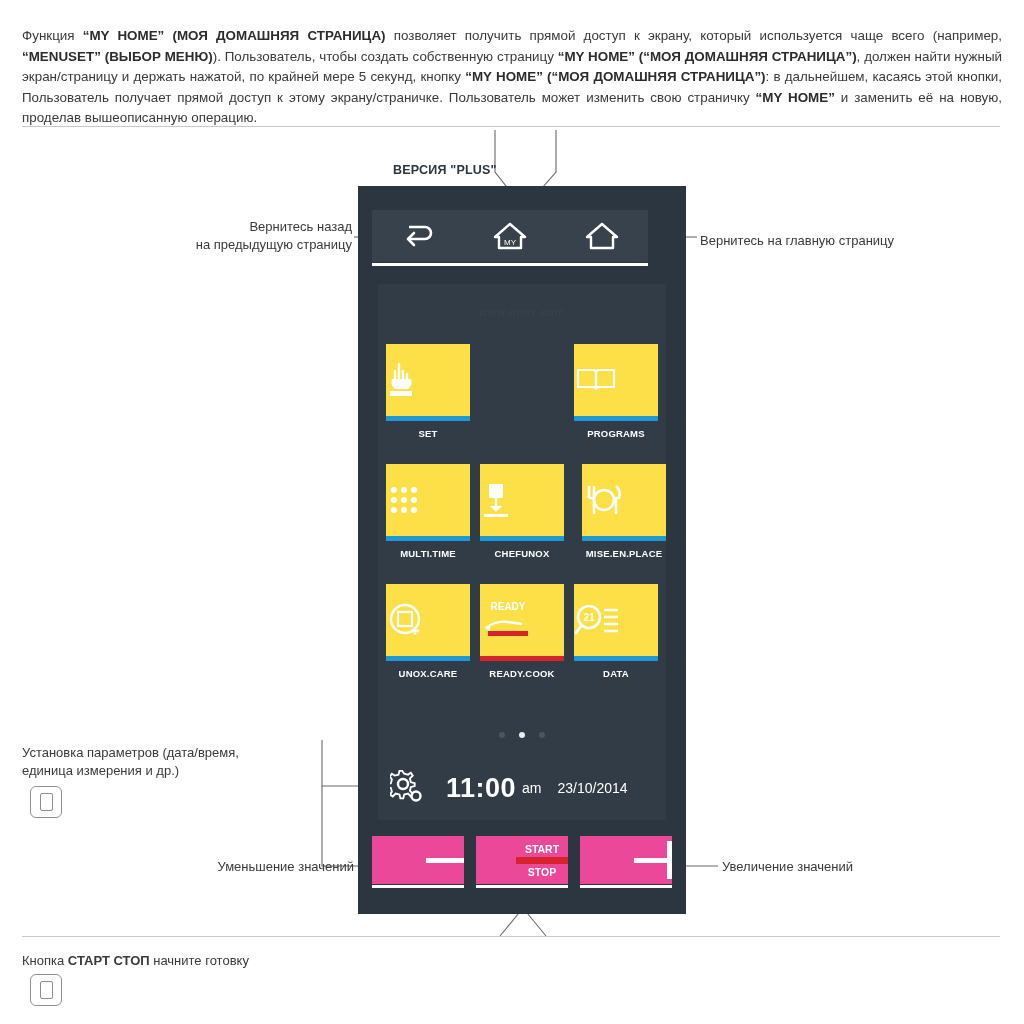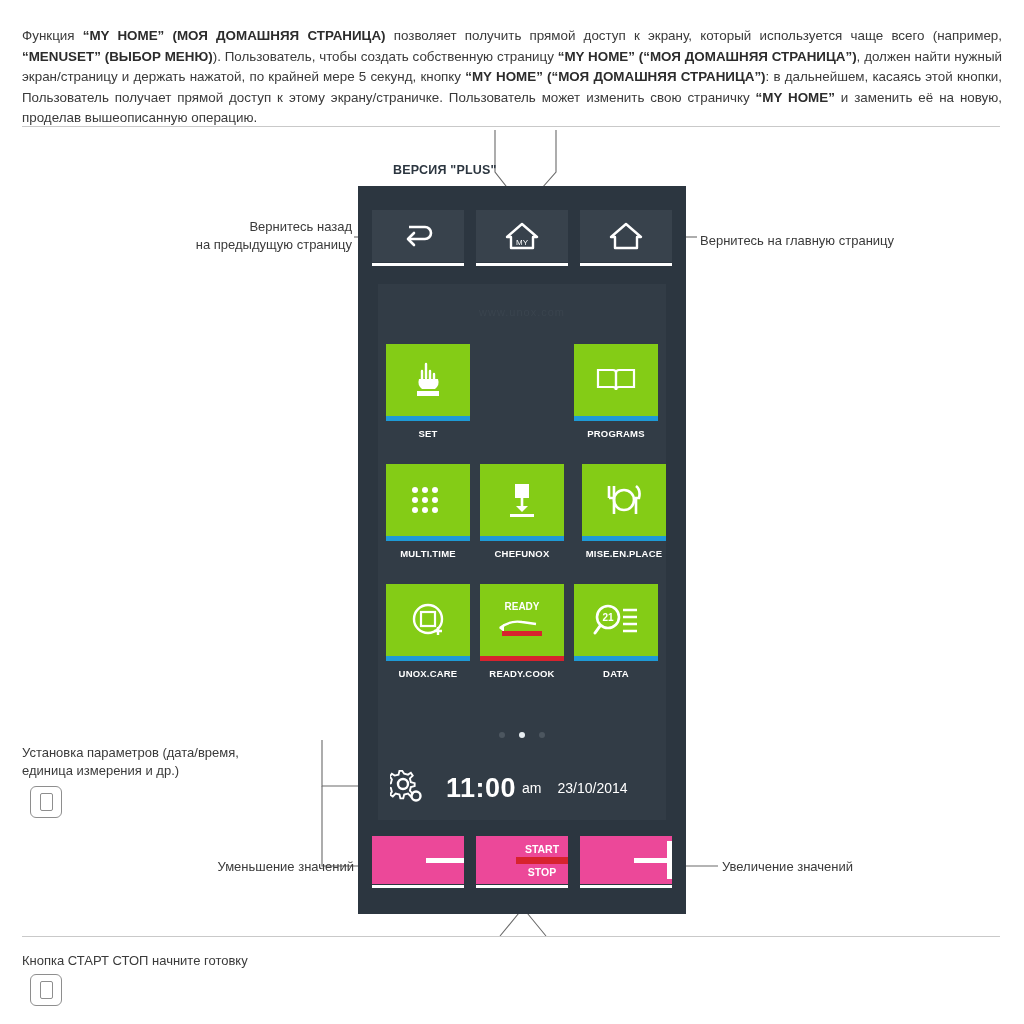--- a/index.html
+++ b/index.html
@@ -33,21 +33,21 @@
   .device-inner{position:absolute;inset:0;}
 
   .ver-label{
     position:absolute;left:393px;top:163px;
     font-size:12.5px;font-weight:bold;color:#2c3640;letter-spacing:.2px;
   }
 
   
   .navrow{
     position:absolute;left:372px;top:210px;width:300px;height:52px;
-    display:flex;justify-content:space-between;
+    display:flex;
   }
   .navbtn{
     width:92px;height:52px;background:#38424c;
     display:flex;align-items:center;justify-content:center;
     position:relative;
   }
   .navbtn .underline{
     position:absolute;left:0;bottom:-4px;width:100%;height:3px;background:#ffffff;
   }
   .navbtn svg{display:block;}
@@ -62,22 +62,22 @@
     text-align:center;font-size:11px;color:#3a444e;letter-spacing:1px;
   }
 
   .grid{
     position:absolute;left:386px;top:344px;width:272px;height:360px;
   }
   .cell{
     position:absolute;width:84px;
   }
   .tile{
-    width:84px;height:72px;background:#84cc16;
-    display:flex;align-items:center;justify-content:center;
+    width:84px;height:72px;background:#fde047;
+    display:flex;align-items:center;justify-content:flex-start;
     position:relative;
   }
   .tile .bar{
     position:absolute;left:0;bottom:-5px;width:100%;height:5px;background:#1e9ad6;
   }
   .tile .bar.red{background:#d7232e;}
   .cell .cap{
     position:absolute;left:-6px;top:84px;width:96px;text-align:center;
     font-size:9.5px;font-weight:bold;color:#ffffff;letter-spacing:.2px;
     white-space:nowrap;
@@ -120,21 +120,21 @@
   .ss .redbar{width:52px;height:7px;background:#d7232e;margin:2px auto;}
 
   
   .callout{position:absolute;font-size:13px;color:#3a3a3a;line-height:18px;}
   #co-back{left:152px;top:218px;width:200px;text-align:right;}
   #co-home{left:700px;top:232px;width:260px;}
   #co-params{left:22px;top:744px;width:290px;}
   #co-minus{left:178px;top:858px;width:176px;text-align:right;}
   #co-plus{left:722px;top:858px;width:240px;}
   #co-startstop{left:22px;top:952px;width:420px;}
-  #co-startstop b{font-weight:normal;}
+  #co-startstop b{font-weight:bold;}
 
   
   .overlay{position:absolute;left:0;top:0;width:1024px;height:1024px;pointer-events:none;}
 
   
   .bookicon{
     position:absolute;width:30px;height:30px;border:1.6px solid #8e8e8e;border-radius:6px;
     display:flex;align-items:center;justify-content:center;
   }
   .bookicon .inner{width:11px;height:16px;border:1.6px solid #8e8e8e;border-radius:2px;}

